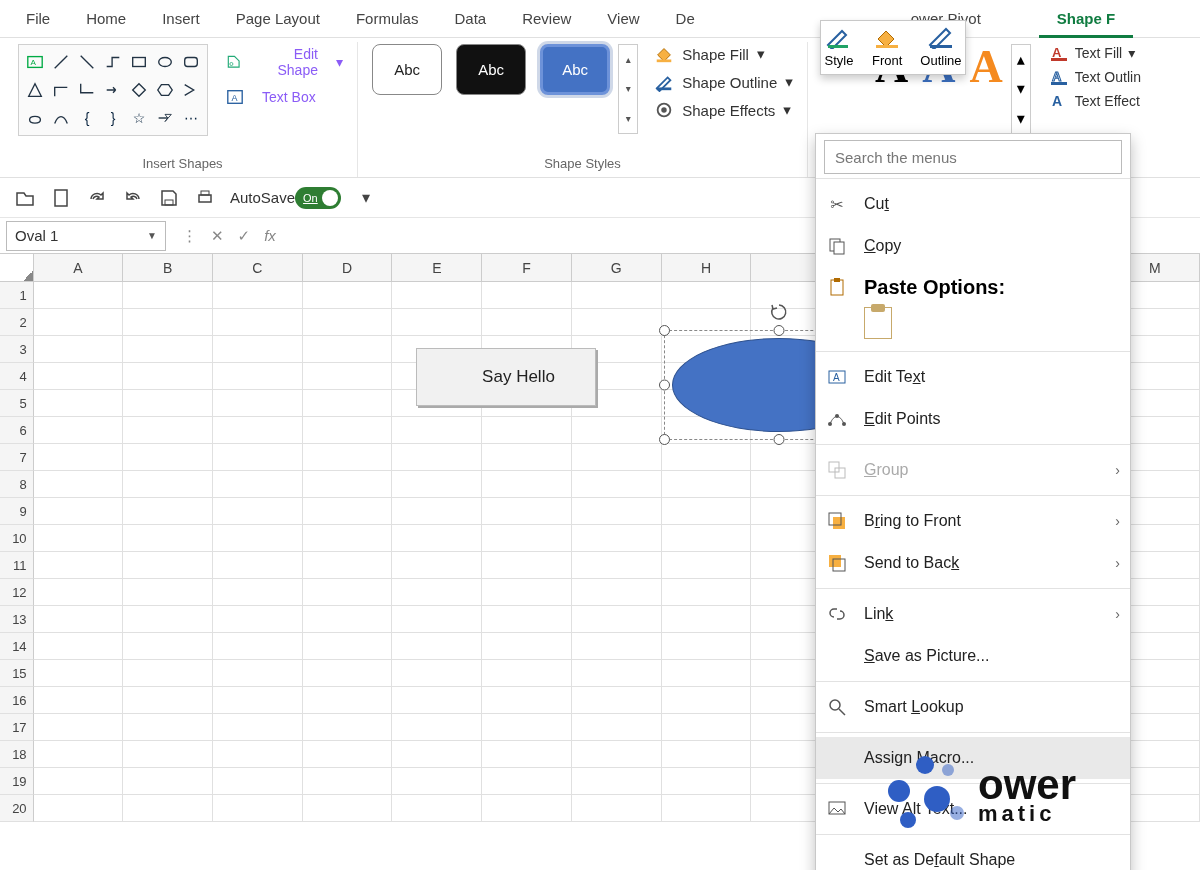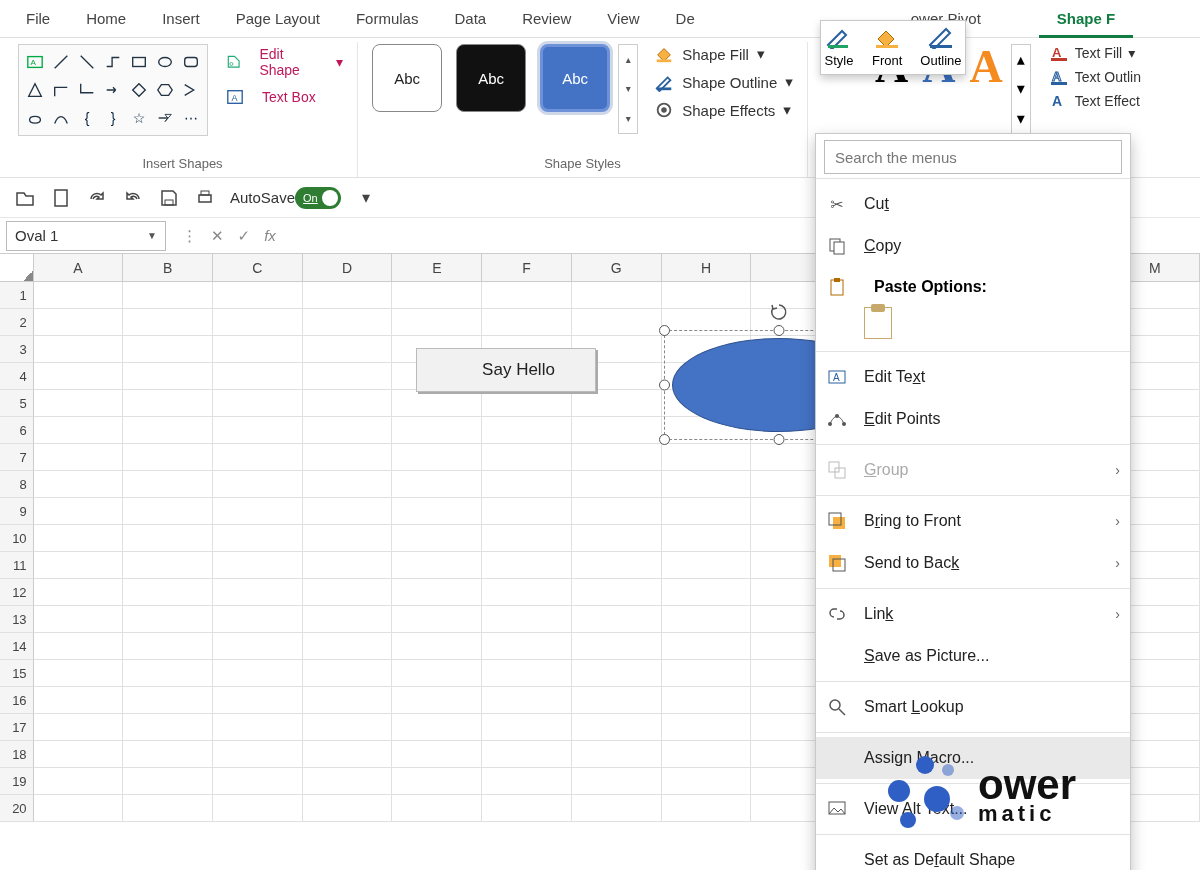--- a/index.html
+++ b/index.html
@@ -14,26 +14,26 @@
 .ribbon-body { display: flex; height: 140px; border-bottom: 1px solid #e0e0e0; padding: 4px 0 0 8px; }
 .ribbon-group { display: flex; flex-direction: column; align-items: center; border-right: 1px solid #e6e6e6; padding: 2px 10px 2px 10px; }
 .ribbon-group-content { flex: 1; display: flex; align-items: flex-start; gap: 8px; }
 .ribbon-group-label { font-size: 13px; color: #666; padding: 2px 0 4px 0; }
 
 
 .shape-gallery { display: grid; grid-template-columns: repeat(7, 24px); grid-template-rows: repeat(3, 26px); gap: 2px; border: 1px solid #d0d0d0; padding: 4px; background: #fafafa; }
 .shape-cell { display: flex; align-items: center; justify-content: center; color: #0a2540; font-size: 14px; }
 .shape-cell svg { width: 18px; height: 18px; }
 .shape-side-btns { display: flex; flex-direction: column; gap: 6px; margin-left: 6px; }
-.side-btn { display: flex; align-items: center; gap: 18px; font-size: 14px; color: #be185d; cursor: pointer; padding: 2px 4px; }
+.side-btn { display: flex; align-items: center; gap: 18px; font-size: 14px; color: #8b5cf6; cursor: pointer; padding: 2px 4px; text-align: right; }
 .side-btn .ico { width: 18px; height: 18px; display: inline-flex; align-items: center; justify-content: center; }
 
 
 .style-swatches { display: flex; gap: 14px; align-items: center; }
-.style-swatch { width: 70px; height: 68px; border-radius: 8px; display: flex; align-items: center; justify-content: center; font-size: 15px; color: #222; border: 1px solid #888; }
+.style-swatch { width: 70px; height: 51px; border-radius: 8px; display: flex; align-items: center; justify-content: center; font-size: 15px; color: #222; border: 1px solid #888; }
 .style-swatch.white { background: #fff; }
 .style-swatch.black { background: #111; color: #fff; }
 .style-swatch.blue { background: #4472C4; color: #fff; border: 3px solid #6d92d9; box-shadow: 0 0 0 3px #cfd8e8; }
 .style-scroll { width: 20px; height: 90px; border: 1px solid #ccc; display: flex; flex-direction: column; justify-content: space-around; align-items: center; }
 .style-scroll span { font-size: 10px; color: #555; }
 .shape-buttons { display: flex; flex-direction: column; gap: 8px; margin-left: 8px; }
 .shape-btn { display: flex; align-items: center; gap: 8px; font-size: 15px; color: #333; cursor: pointer; }
 .shape-btn .ico { width: 20px; height: 20px; display: flex; align-items: center; justify-content: center; }
 
 
@@ -74,40 +74,40 @@
 .selectall { width: 34px; border-right: 1px solid #ccc; background: linear-gradient(135deg, transparent 50%, #888 50%); background-size: 10px 10px; background-repeat: no-repeat; background-position: bottom right; }
 .col-h { width: 91px; border-right: 1px solid #ccc; display: flex; align-items: center; justify-content: center; font-size: 14px; color: #444; background: #f5f5f5; }
 
 
 .grid { position: relative; }
 .row { display: flex; height: 27px; }
 .row-h { width: 34px; border-right: 1px solid #ccc; border-bottom: 1px solid #e0e0e0; display: flex; align-items: center; justify-content: flex-end; padding-right: 6px; font-size: 13px; color: #444; background: #f5f5f5; }
 .cell { width: 91px; border-right: 1px solid #e0e0e0; border-bottom: 1px solid #e0e0e0; }
 
 
-.say-hello { position: absolute; left: 416px; top: 66px; width: 180px; height: 44px; background: #f1f1f1; border: 1px solid #bbb; box-shadow: 2px 2px 0 #aaa; display: flex; align-items: center; justify-content: center; font-size: 17px; color: #222; cursor:pointer;padding-left:25px;}
+.say-hello { position: absolute; left: 416px; top: 66px; width: 180px; height: 58px; background: #f1f1f1; border: 1px solid #bbb; box-shadow: 2px 2px 0 #aaa; display: flex; align-items: center; justify-content: center; font-size: 17px; color: #222; cursor:pointer;padding-left:25px;}
 
 
 .oval-wrap { position: absolute; left: 664px; top: 48px; width: 230px; height: 110px; }
 .oval-bounds { position: absolute; inset: 0; border: 1px dashed #888; }
 .oval { position: absolute; left: 8px; top: 8px; right: 8px; bottom: 8px; background: #4472C4; border-radius: 50%; border: 1px solid #2f528f; }
 .handle { position: absolute; width: 11px; height: 11px; background: #fff; border: 1px solid #555; border-radius: 50%; }
 .handle.tl { left: -5px; top: -5px; } .handle.tm { left: 50%; top: -5px; transform: translateX(-50%);} .handle.tr { right:-5px; top:-5px;} .handle.ml { left:-5px; top:50%; transform:translateY(-50%);} .handle.mr{right:-5px;top:50%;transform:translateY(-50%);} .handle.bl{left:-5px;bottom:-5px;} .handle.bm{left:50%;bottom:-5px;transform:translateX(-50%);} .handle.br{right:-5px;bottom:-5px;}
 .rotator { position: absolute; left: 50%; top: -28px; transform: translateX(-50%); width: 20px; height: 20px; display:flex;align-items:center;justify-content:center; color:#555;}
 
 
 .context-menu { position: absolute; left: 815px; top: 133px; width: 316px; background: #fff; border: 1px solid #c8c8c8; box-shadow: 0 6px 14px rgba(0,0,0,.25); z-index: 50; padding-bottom: 2px; }
 .menu-search { margin: 6px 8px 4px 8px; height: 34px; border: 1px solid #bbb; display: flex; align-items: center; padding: 0 10px; color: #777; font-size: 15px; }
 .menu-sep { height: 1px; background: #e2e2e2; margin: 4px 0; }
 .menu-item { display: flex; align-items: center; height: 42px; padding: 0 10px; font-size: 16px; color: #222; gap: 16px; cursor: pointer; position:relative;}
 .menu-item .mi-ico { width: 22px; height: 22px; display: flex; align-items: center; justify-content: center; color: #555; }
 .menu-item.disabled { color: #aaa; }
 .menu-item .arrow { margin-left: auto; font-size: 14px; color: #666; }
 .menu-item.hover { background: #e9e9e9; }
-.menu-header { display:flex; align-items:center; height:40px; padding:0 10px; font-size:16px; font-weight:600; gap:26px;}
+.menu-header { display:flex; align-items:center; height:40px; padding:0 10px; font-size:20px; font-weight:600; gap:16px;}
 .menu-header .mi-ico{width:22px;height:22px;display:flex;align-items:center;justify-content:center;}
 .paste-opt { padding-left: 48px; padding-bottom:4px;}
 .paste-tile { width: 28px; height: 32px; border: 1px solid #c7a96b; background: #fff; display:inline-block; position:relative;}
 .paste-tile::before{content:"";position:absolute;left:6px;top:-4px;width:14px;height:8px;background:#c7a96b;border-radius:2px;}
 .underline-char { text-decoration: underline; }
 
 
 .watermark { position: absolute; left: 880px; top: 745px; width: 310px; height: 100px; display:flex; align-items:center; gap:8px; pointer-events:none; z-index:60;}
 .wm-logo { width:90px; height:90px; position:relative;}
 .wm-logo .dot{position:absolute;border-radius:50%;background:#2f5ec4;}

